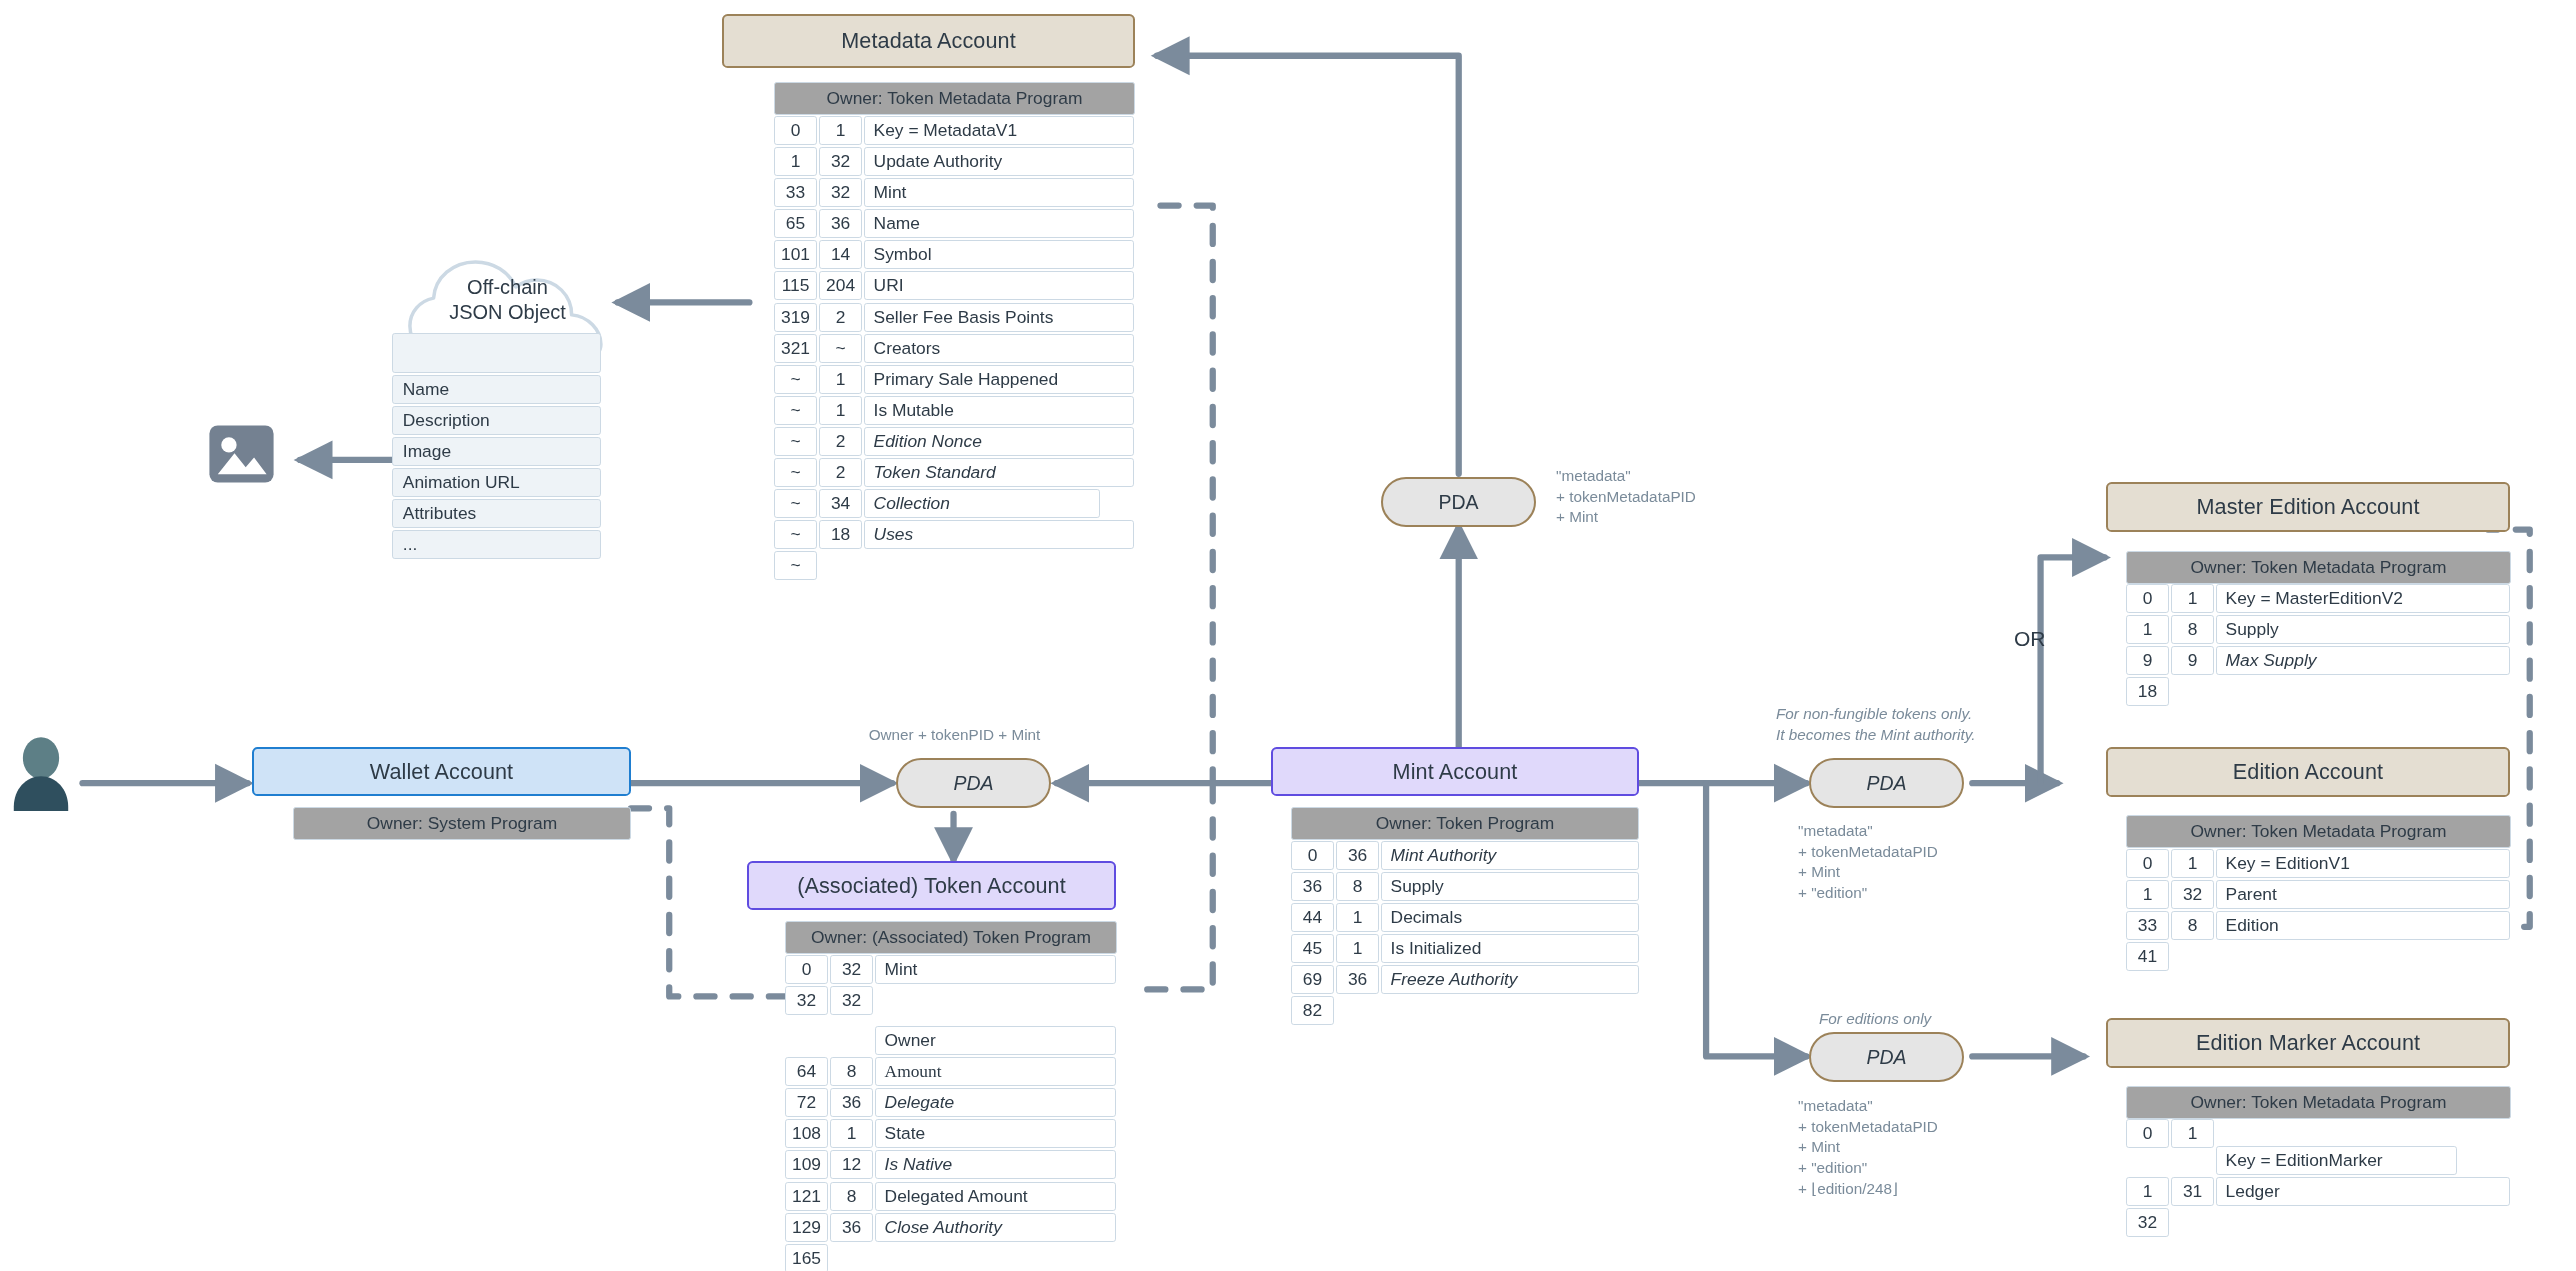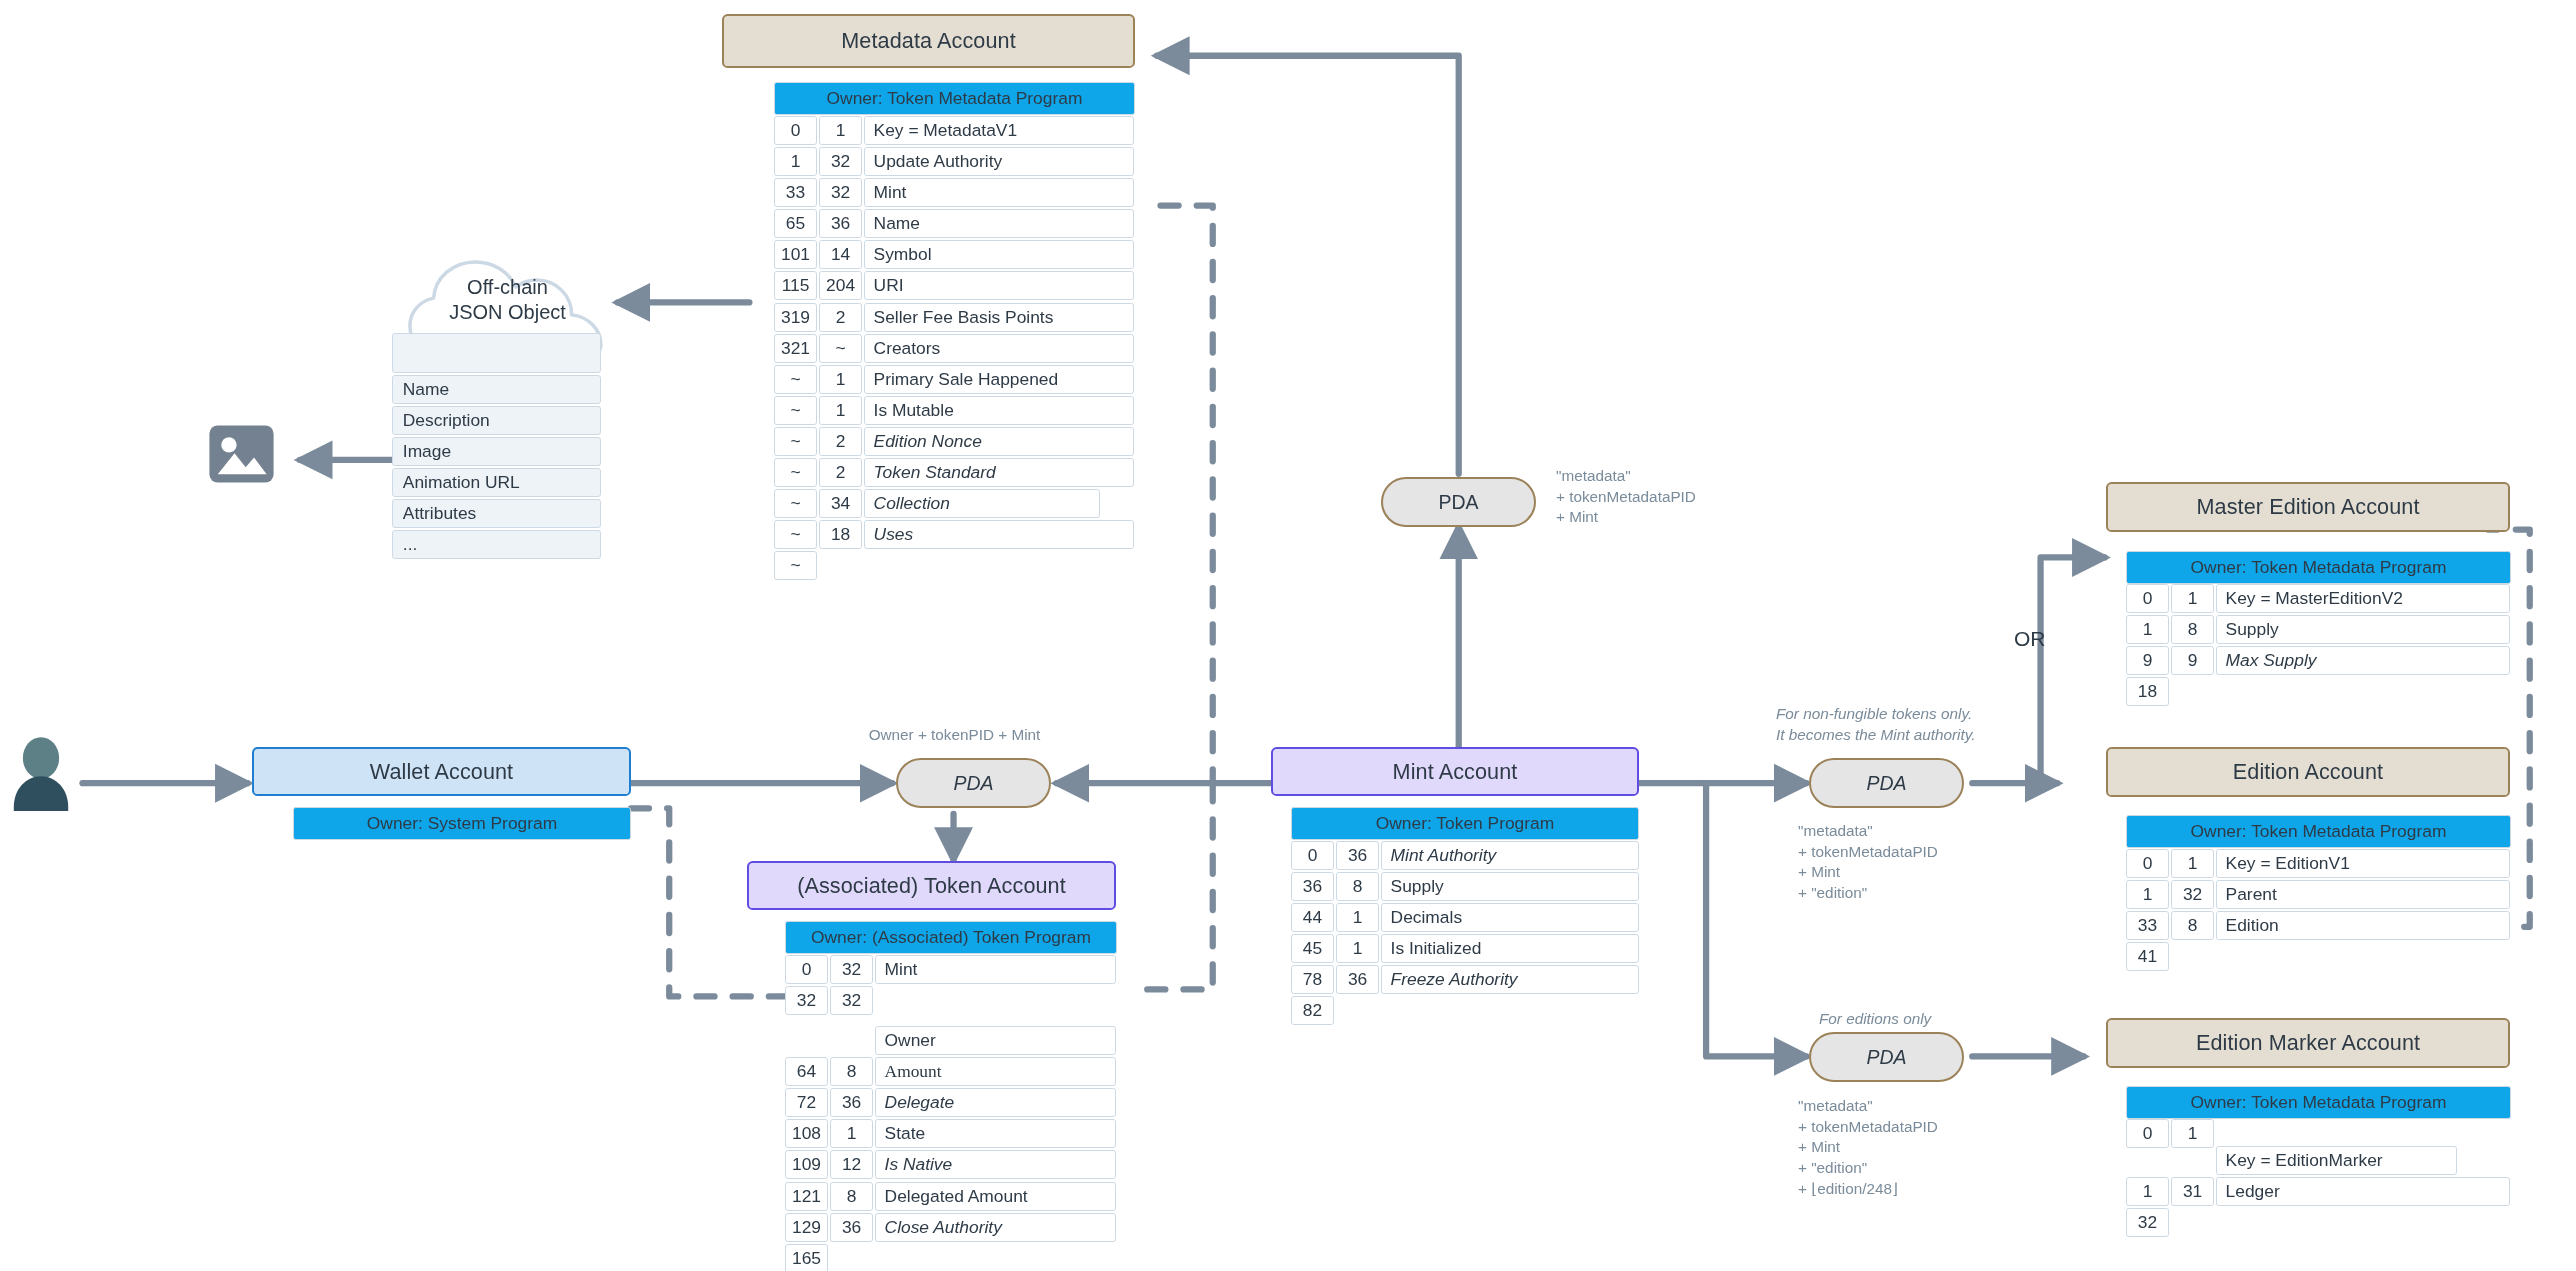--- a/index.html
+++ b/index.html
@@ -16,21 +16,21 @@
   .acct-header {
     border-radius:5.6px; display:flex; align-items:center; justify-content:center;
     font-size:21.6px; letter-spacing:0.1px; text-align:center;
   }
   .acct-header.tan   { background:#e4ded2; border:2.8px solid #9c8259; }
   .acct-header.blue  { background:#cfe3f7; border:2.8px solid #1f7ed0; }
   .acct-header.violet{ background:#e0d9fb; border:2.8px solid #5f4ce0; }
 
   
   .owner-bar {
-    background:#0ea5e9; border:1.4px solid #ccd9e4; border-radius:2.8px;
+    background:#a3a3a3; border:1.4px solid #ccd9e4; border-radius:2.8px;
     font-size:17.4px; text-align:center; padding:4.9px 9.8px; white-space:nowrap;
   }
 
   
   .rows { display:flex; flex-direction:column; gap:2.1px; }
   .row { display:flex; gap:2.1px; }
   .cell {
     border:1.4px solid #ccd9e4; border-radius:2.8px; background:#ffffff;
     font-size:17.4px; display:flex; align-items:center; height:29px;
   }
@@ -323,21 +323,21 @@
       <div class="cell off">44</div>
       <div class="cell len">1</div>
       <div class="cell name" style="width: 258px;">Decimals</div>
     </div>
     <div class="row">
       <div class="cell off">45</div>
       <div class="cell len">1</div>
       <div class="cell name" style="width: 258px;">Is Initialized</div>
     </div>
     <div class="row">
-      <div class="cell off">78</div>
+      <div class="cell off">69</div>
       <div class="cell len">36</div>
       <div class="cell name ital" style="width: 258px;">Freeze Authority</div>
     </div>
     <div class="row">
       <div class="cell off">82</div>
     </div>
   </div>
 
 <div class="node anno ital" style="left:1776px; top:704px;">For non-fungible tokens only.
 It becomes the Mint authority.</div>

